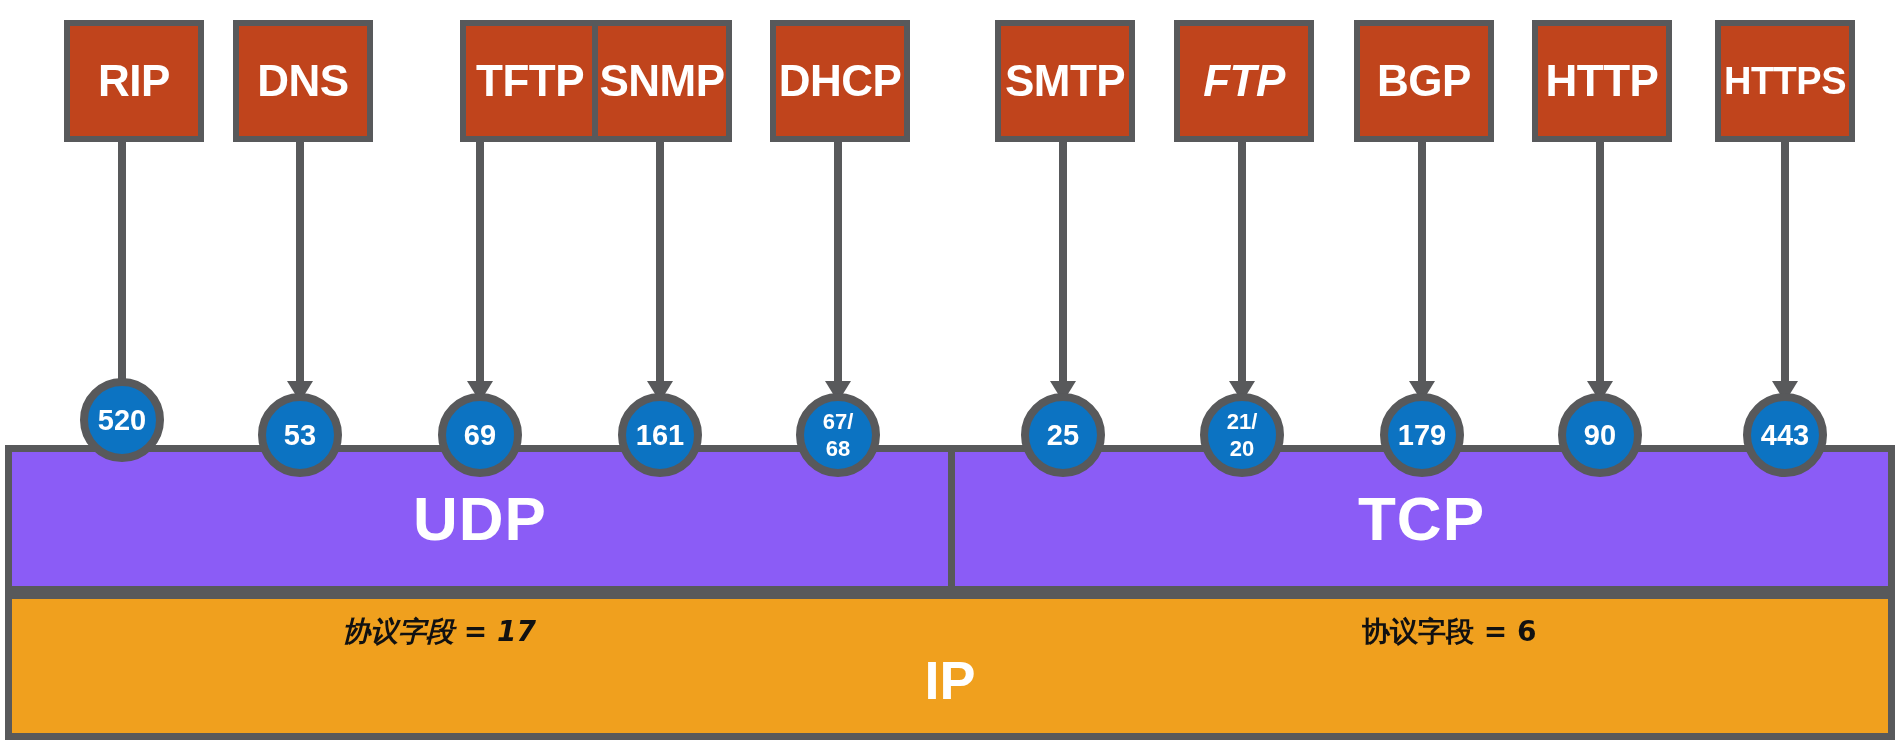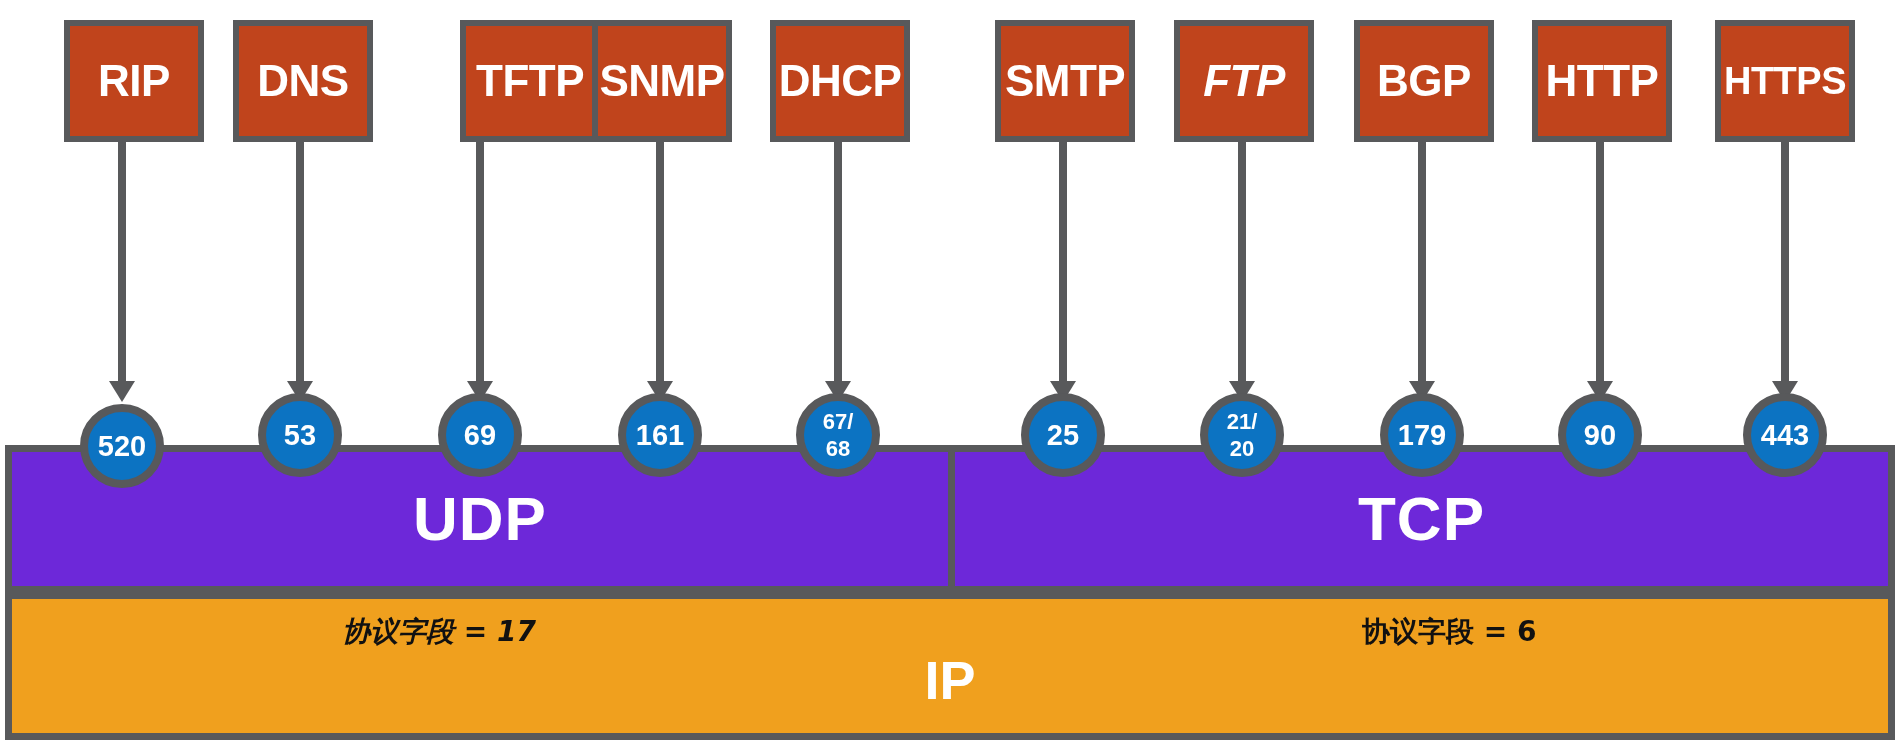--- a/index.html
+++ b/index.html
@@ -86,21 +86,21 @@
 
   
   #transport-band {
     position: absolute;
     left: 5px;
     top: 445px;
     width: 1890px;
     height: 148px;
     border: 7px solid #58595B;
     box-sizing: border-box;
-    background: #6d28d9;
+    background: #8b5cf6;
     display: flex;
     z-index: 3;
   }
   .transport-cell {
     display: flex;
     align-items: center;
     justify-content: center;
     height: 100%;
     box-sizing: border-box;
   }
@@ -192,21 +192,21 @@
       <div class="arrow" style="left: 476px; top: 142px; height: 241px;"></div>
       <div class="arrow" style="left: 656px; top: 142px; height: 241px;"></div>
       <div class="arrow" style="left: 834px; top: 142px; height: 241px;"></div>
       <div class="arrow" style="left: 1059px; top: 142px; height: 241px;"></div>
       <div class="arrow" style="left: 1238px; top: 142px; height: 241px;"></div>
       <div class="arrow" style="left: 1418px; top: 142px; height: 241px;"></div>
       <div class="arrow" style="left: 1596px; top: 142px; height: 241px;"></div>
       <div class="arrow" style="left: 1781px; top: 142px; height: 241px;"></div>
     </div>
   <div id="port-circles-layer">
-      <div class="port-circle" style="left: 80px; top: 404px;">
+      <div class="port-circle" style="left: 80px; top: 378px;">
         <span class="port-text">520</span>
       </div>
       <div class="port-circle" style="left: 258px; top: 393px;">
         <span class="port-text">53</span>
       </div>
       <div class="port-circle" style="left: 438px; top: 393px;">
         <span class="port-text">69</span>
       </div>
       <div class="port-circle" style="left: 618px; top: 393px;">
         <span class="port-text">161</span>

